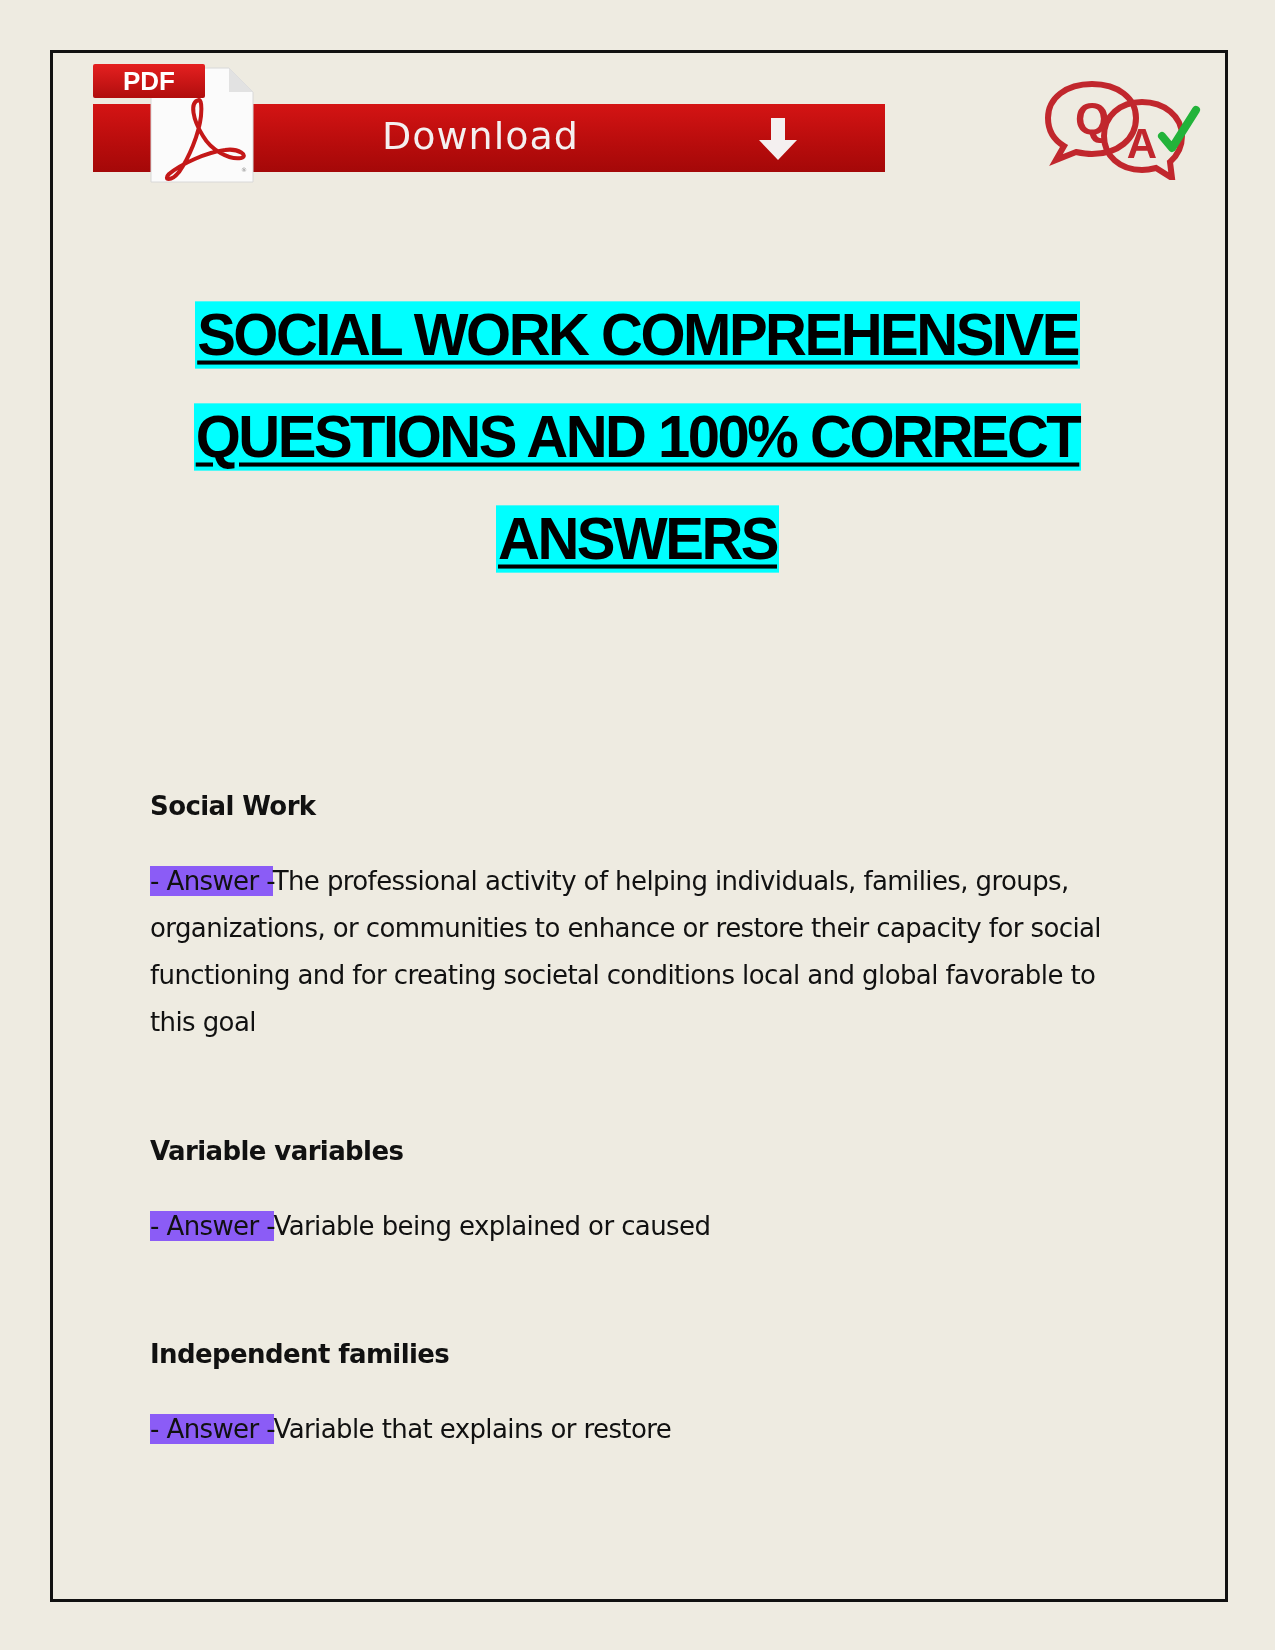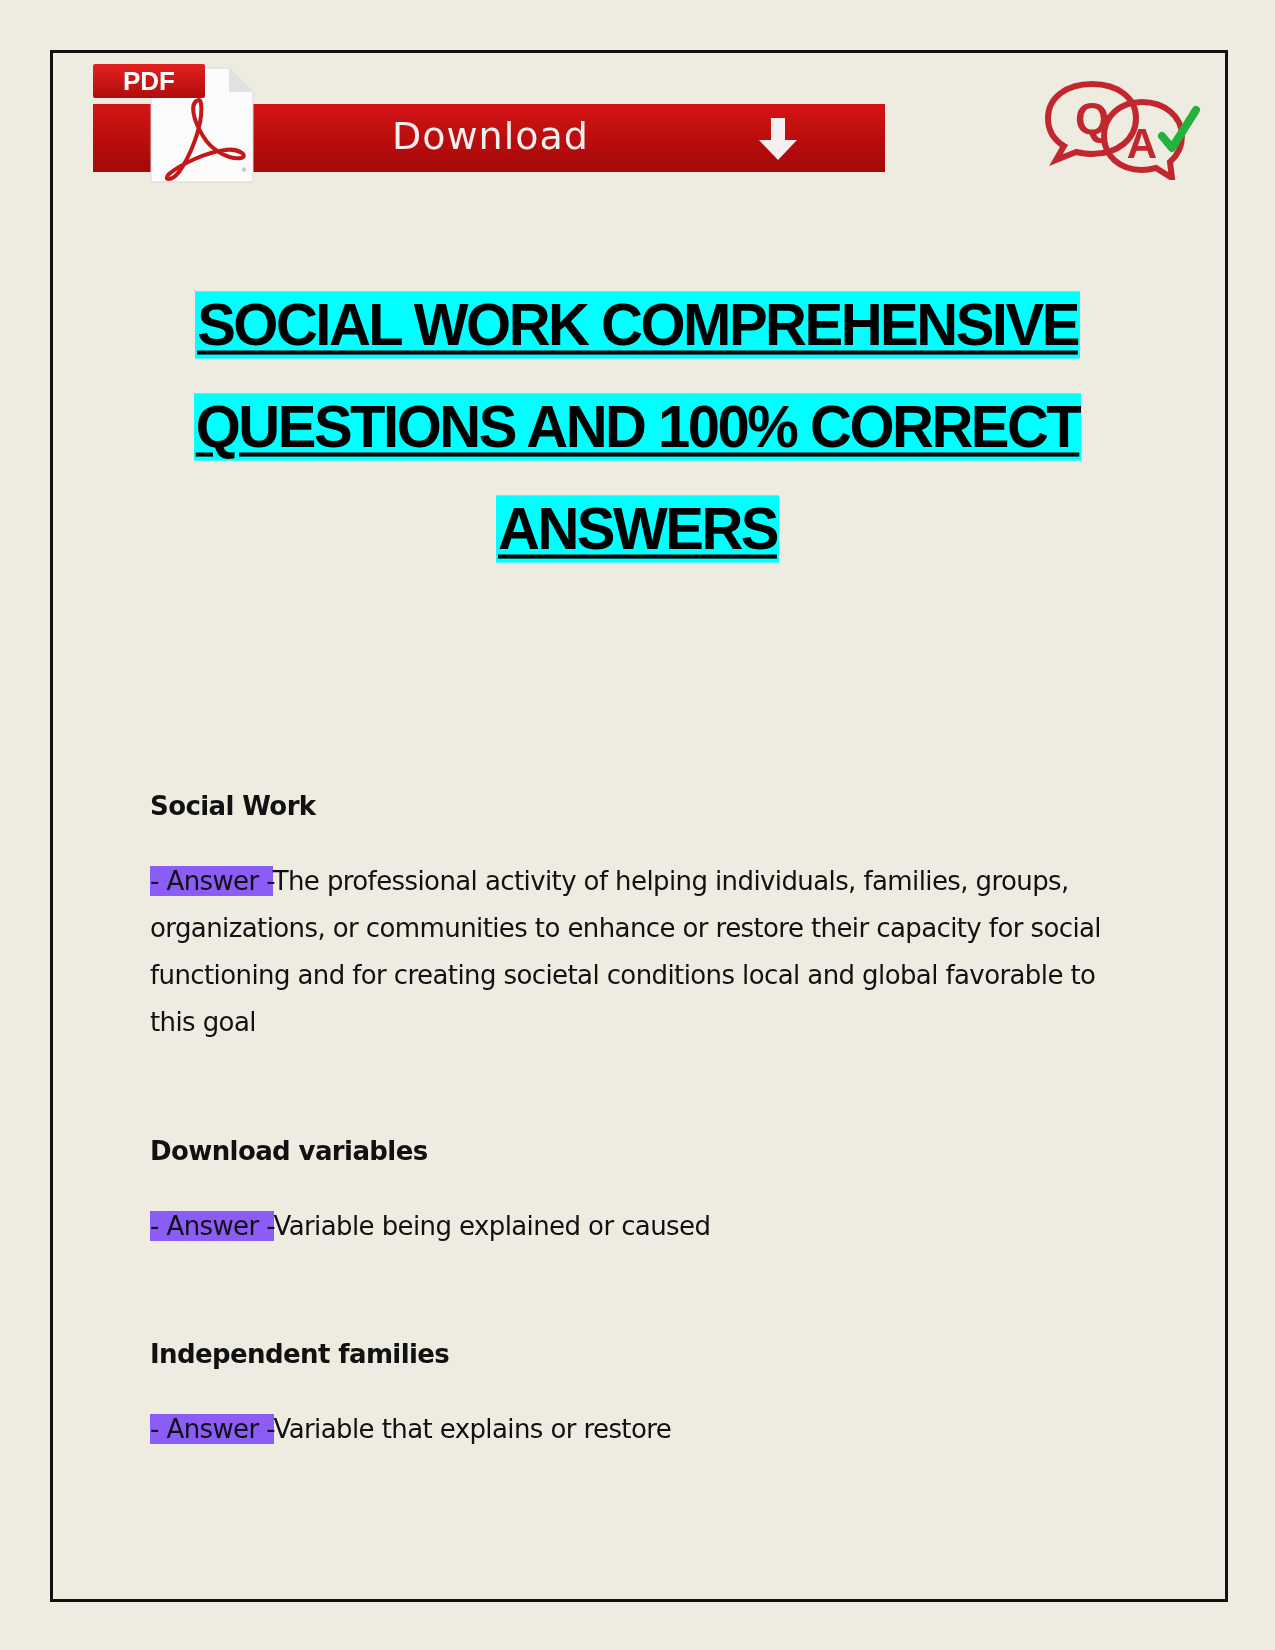--- a/index.html
+++ b/index.html
@@ -19,38 +19,38 @@
   }
   
   .pdf-banner {
     position: absolute; left: 93px; top: 60px; width: 792px; height: 125px;
   }
   .banner-bar {
     position: absolute; left: 0; top: 44px; width: 792px; height: 68px;
     background: linear-gradient(#d41414, #b70c0c 60%, #a40808);
   }
   .banner-text {
-    position: absolute; left: 299px; top: 54px;
+    position: absolute; left: 289px; top: 54px;
     font-family: "DejaVu Sans", sans-serif;
     font-size: 38px; letter-spacing: 1px; color: #f4f0f0;
   }
   .banner-arrow { position: absolute; left: 662px; top: 56px; width: 46px; height: 46px; }
   .pdf-doc { position: absolute; left: 48px; top: 0; width: 118px; height: 125px; }
   .pdf-tag {
     position: absolute; left: 0; top: 4px; width: 112px; height: 34px;
     background: linear-gradient(#e52020, #b00d0d);
     color: #fff; font-weight: bold; font-size: 26px;
     line-height: 34px; padding-left: 30px; box-sizing: border-box;
     border-radius: 2px;
   }
   .qa-logo { position: absolute; left: 1040px; top: 78px; width: 170px; height: 102px; }
 
   
   .title-block {
-    position: absolute; left: 60px; top: 292px; width: 1155px;
+    position: absolute; left: 60px; top: 302px; width: 1155px;
     text-align: center;
   }
   .title-line {
     display: inline-block;
     background: #00ffff;
     font-family: "Liberation Sans", sans-serif;
     font-weight: bold;
     font-size: 58px;
     letter-spacing: -2.5px;
     line-height: 66px;
@@ -124,21 +124,21 @@
 </div>
 
 <div class="qa-section">
   <div class="qa-item" id="q1">
     <div class="question">Social Work</div>
     <div class="answer answer-block">
       <span class="answer-prefix">- Answer -</span><span>The professional activity of helping individuals, families, groups, organizations, or communities to enhance or restore their capacity for social functioning and for creating societal conditions local and global favorable to this goal</span>
     </div>
   </div>
   <div class="qa-item" id="q2">
-    <div class="question">Download variables</div>
+    <div class="question">Variable variables</div>
     <div class="answer answer-block">
       <span class="answer-prefix">- Answer -</span><span>Variable being explained or caused</span>
     </div>
   </div>
   <div class="qa-item" id="q3">
     <div class="question">Independent families</div>
     <div class="answer answer-block">
       <span class="answer-prefix">- Answer -</span><span>Variable that explains or restore</span>
     </div>
   </div>

